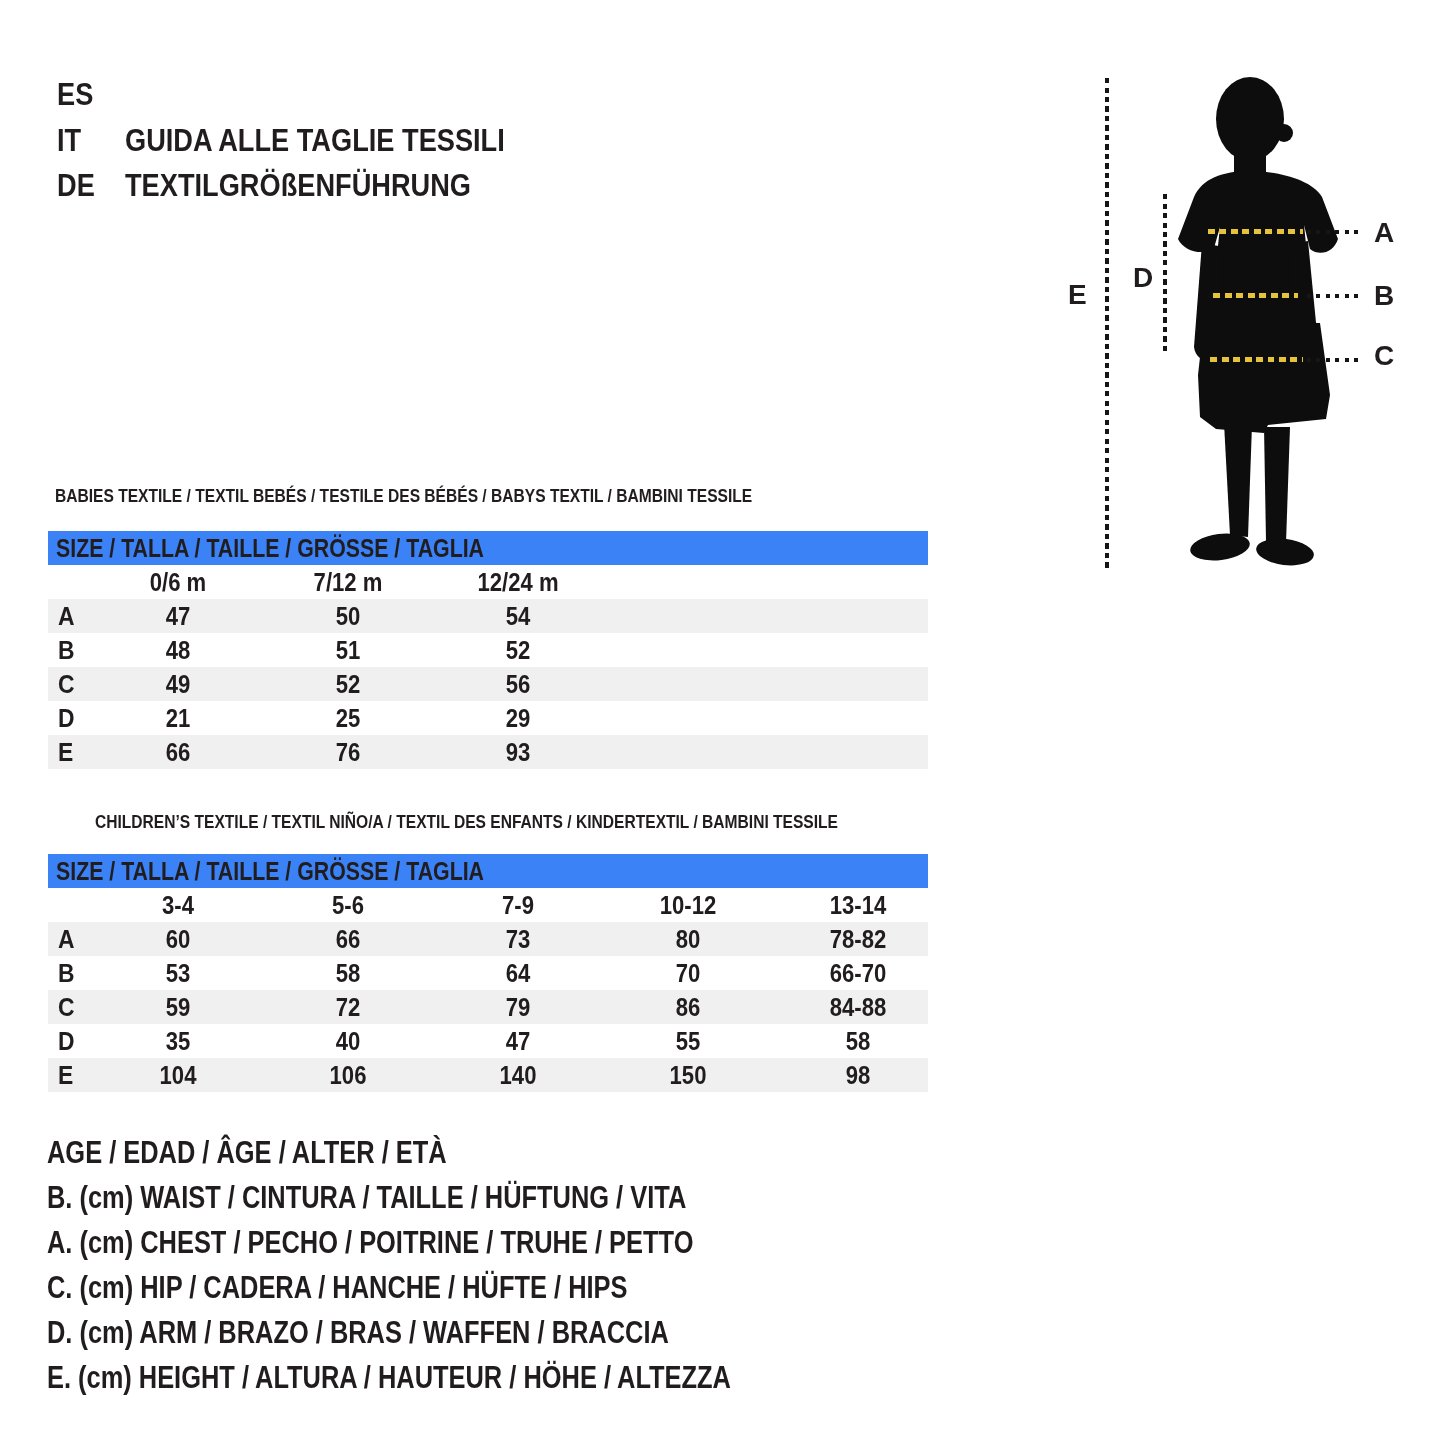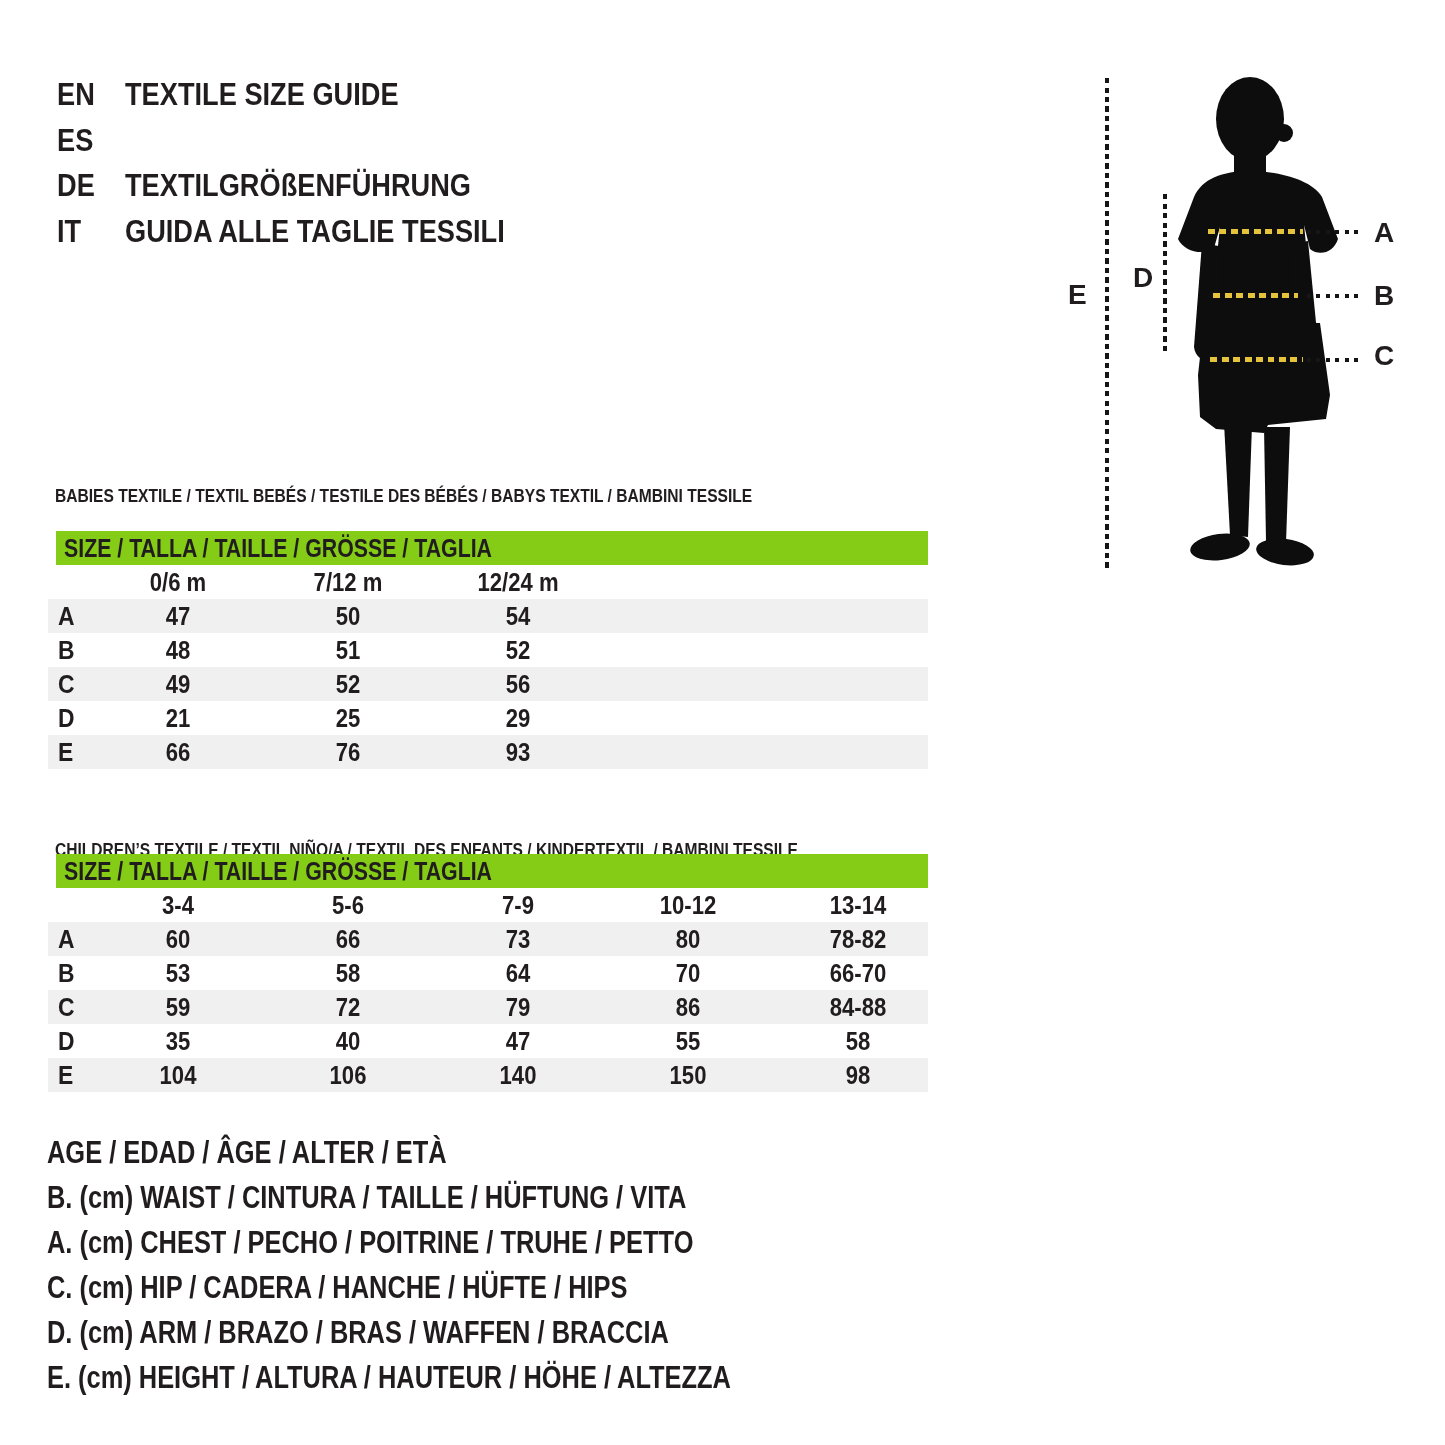--- a/index.html
+++ b/index.html
@@ -13,21 +13,21 @@
   
   .lang-list{position:absolute;left:57px;top:72px;}
   .lang-row{display:flex;height:45.5px;align-items:center;font-size:32px;font-weight:700;}
   .lang-code{width:68px;flex:0 0 68px;}
 
   
   .sec-title{position:absolute;left:55px;height:28px;line-height:28px;font-size:19px;font-weight:700;}
 
   
   .tbl{position:absolute;left:48px;width:880px;}
-  .size-bar{height:34px;background:#84cc16;line-height:34px;padding-left:8px;font-size:26px;font-weight:700;margin-left:8px;}
+  .size-bar{height:34px;background:#3b82f6;line-height:34px;padding-left:8px;font-size:26px;font-weight:700;}
   .t-row{position:relative;height:34px;}
   .t-row.alt{background:#f1f0f0;}
   .t-row .lbl{position:absolute;left:10px;top:0;line-height:34px;font-size:26px;font-weight:700;
               transform:scaleX(0.88);transform-origin:0 50%;}
   .t-row .num{position:absolute;top:0;line-height:34px;width:170px;text-align:center;
               font-size:26px;font-weight:700;transform:scaleX(0.85);}
 
   
   .legend{position:absolute;left:47px;top:1130px;}
   .legend-row{height:45px;line-height:45px;font-size:31px;font-weight:700;}
@@ -42,33 +42,29 @@
           background-image:repeating-linear-gradient(to right,#151515 0 4px,transparent 4px 9.5px);}
   .silhouette{position:absolute;left:1172px;top:75px;}
 </style>
 </head>
 <body>
 
 <div class="canvas">
 
   <div class="lang-list" id="langList">
       <div class="lang-row">
-        <span class="lang-code"><span class="cx85">EN</span></span>
-        <span><span class="cx85">TEXTILE SIZE GUIDE</span></span>
+        <span class="lang-code"><span class="cx85">ES</span></span>
       </div>
       <div class="lang-row">
-        <span class="lang-code"><span class="cx85">ES</span></span>
+        <span class="lang-code"><span class="cx85">IT</span></span>
+        <span><span class="cx85">GUIDA ALLE TAGLIE TESSILI</span></span>
       </div>
       <div class="lang-row">
         <span class="lang-code"><span class="cx85">DE</span></span>
         <span><span class="cx85">TEXTILGRÖßENFÜHRUNG</span></span>
-      </div>
-      <div class="lang-row">
-        <span class="lang-code"><span class="cx85">IT</span></span>
-        <span><span class="cx85">GUIDA ALLE TAGLIE TESSILI</span></span>
       </div>
     </div>
 
   <div class="vline" style="left:1105px;top:78px;height:490px;"></div>
   <div class="vline" style="left:1163px;top:194px;height:159px;"></div>
 
   <svg class="silhouette" width="168" height="492" viewBox="0 0 168 492">
     <g fill="#0d0d0d">
       <ellipse cx="78" cy="44" rx="34" ry="42"></ellipse>
       <circle cx="112" cy="58" r="9"></circle>
@@ -136,21 +132,21 @@
         <span class="num" style="left: 385px;">29</span>
       </div>
       <div class="t-row alt">
         <span class="lbl">E</span>
         <span class="num" style="left: 45px;">66</span>
         <span class="num" style="left: 215px;">76</span>
         <span class="num" style="left: 385px;">93</span>
       </div>
     </div>
 
-  <div class="sec-title" style="top:836px;">
+  <div class="sec-title" style="top:808px;margin-left:40px;">
     <span class="cx">CHILDREN’S TEXTILE / TEXTIL NIÑO/A / TEXTIL DES ENFANTS / KINDERTEXTIL / BAMBINI TESSILE</span>
   </div>
   <div class="tbl" style="top:854px;" id="childrenTable">
     <div class="size-bar">
       <span class="cx">SIZE / TALLA / TAILLE / GRÖSSE / TAGLIA</span>
     </div>
   <div class="t-row">
         <span class="num" style="left: 45px;">3-4</span>
         <span class="num" style="left: 215px;">5-6</span>
         <span class="num" style="left: 385px;">7-9</span>

